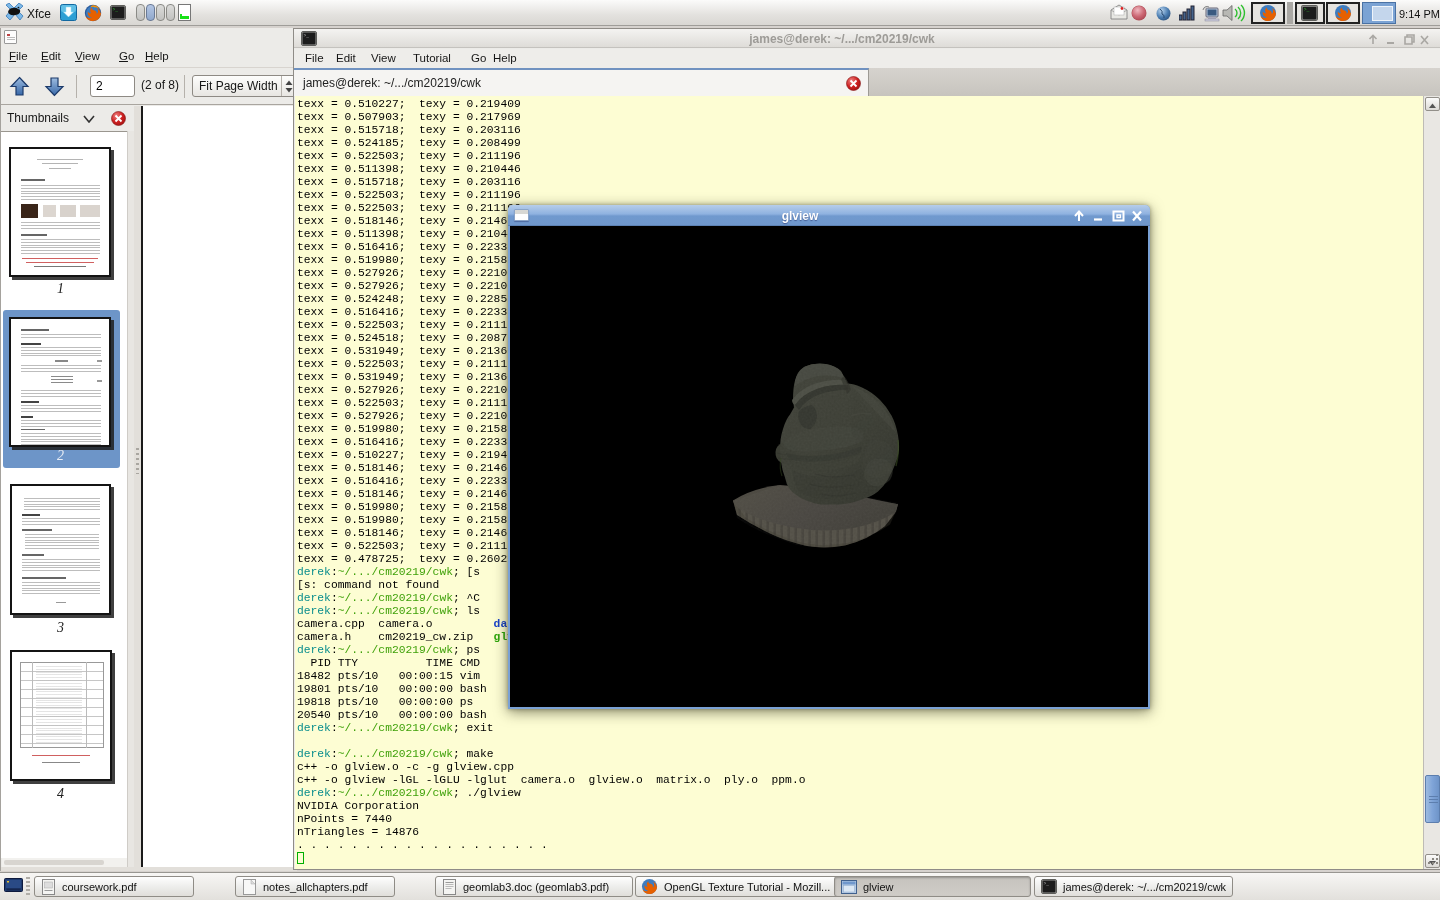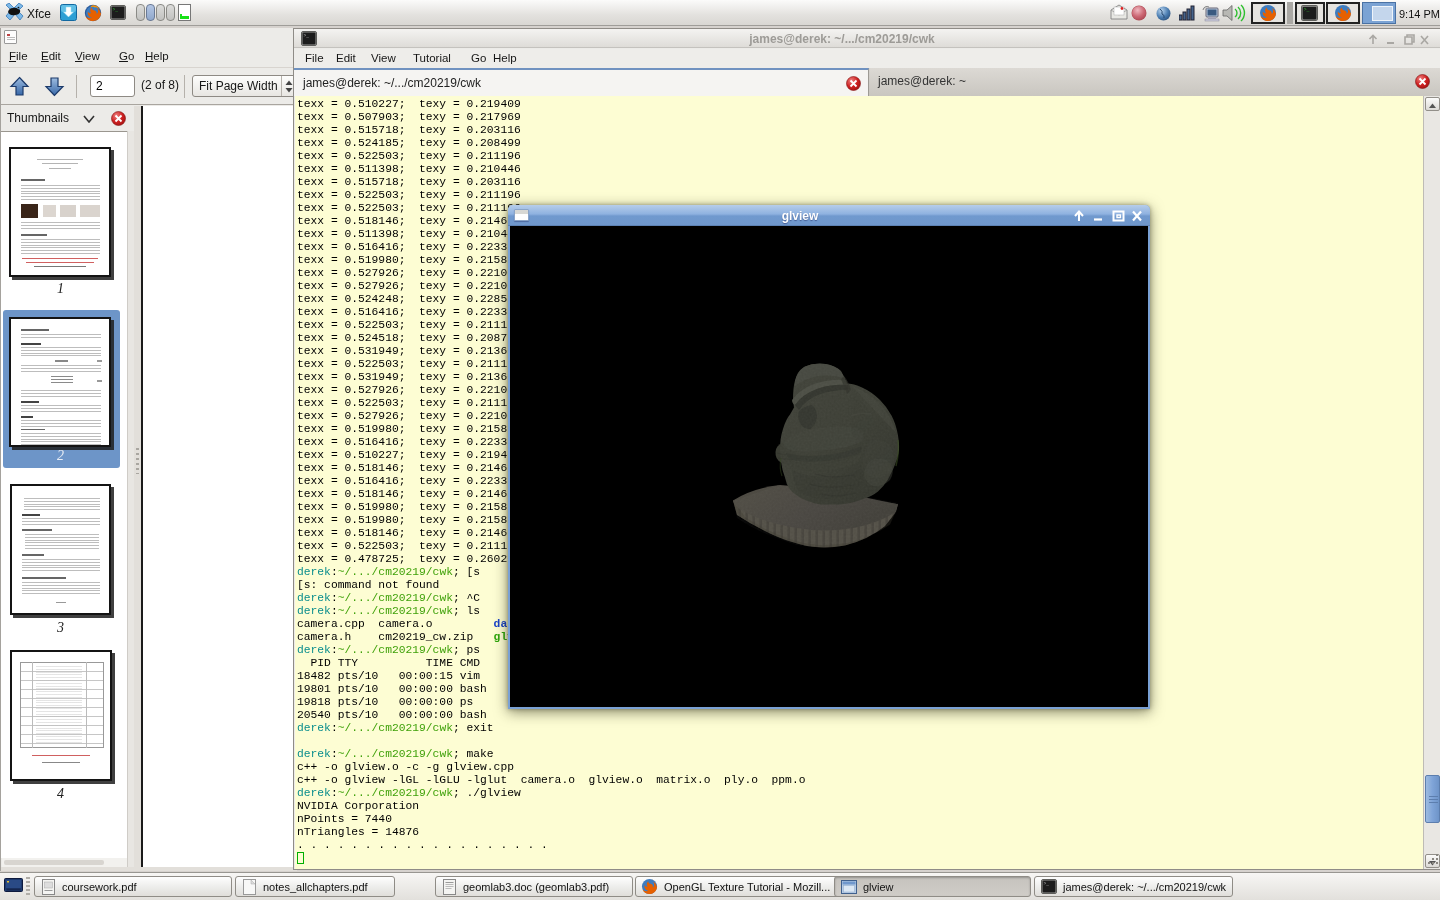--- a/index.html
+++ b/index.html
@@ -328,34 +328,20 @@
   </div>
 
   <div class="abs" style="left:0;top:39px;width:100%;height:28px;background:linear-gradient(#d6d3ce,#c7c4be);">
     <div class="abs" style="left:0;top:0;width:575px;height:28px;background:#f5f4f2;border-top:2px solid #7092c0;border-right:1px solid #9d9a94;">
       <span class="abs" style="left:9px;top:6px;font-size:12px;color:#222;">james@derek: ~/.../cm20219/cwk</span>
       <svg class="abs" style="left:552px;top:6px" width="15" height="15" viewBox="0 0 15 15">
         <circle cx="7.5" cy="7.5" r="7" fill="url(#redx2)" stroke="#801010" stroke-width="0.6"></circle>
         <path d="M4.5 4.5 L10.5 10.5 M10.5 4.5 L4.5 10.5" stroke="#fff" stroke-width="1.8"></path>
         <defs>
             <radialGradient id="redx2" cx="0.35" cy="0.3" r="0.9">
-          <stop offset="0" stop-color="#f08080"></stop>
-              <stop offset="0.5" stop-color="#cc2020"></stop>
-              <stop offset="1" stop-color="#981010"></stop>
-            </radialGradient>
-          </defs>
-      </svg>
-    </div>
-    <div class="abs" style="left:576px;top:0;width:571px;height:28px;background:linear-gradient(#dcd9d4,#c9c6c0);">
-      <span class="abs" style="left:8px;top:6px;font-size:12px;color:#333;">james@derek: ~</span>
-      <svg class="abs" style="left:545px;top:6px" width="15" height="15" viewBox="0 0 15 15">
-        <circle cx="7.5" cy="7.5" r="7" fill="url(#redx3)" stroke="#801010" stroke-width="0.6"></circle>
-        <path d="M4.5 4.5 L10.5 10.5 M10.5 4.5 L4.5 10.5" stroke="#fff" stroke-width="1.8"></path>
-        <defs>
-            <radialGradient id="redx3" cx="0.35" cy="0.3" r="0.9">
           <stop offset="0" stop-color="#f08080"></stop>
               <stop offset="0.5" stop-color="#cc2020"></stop>
               <stop offset="1" stop-color="#981010"></stop>
             </radialGradient>
           </defs>
       </svg>
     </div>
   </div>
   <div id="termcontent">
       <pre id="termpre">texx = 0.510227;  texy = 0.219409
@@ -530,21 +516,21 @@
   </div>
 </div>
 <div id="taskbar">
   <svg class="abs" style="left:4px;top:5px" width="19" height="16" viewBox="0 0 19 16">
     <rect x="0.5" y="0.5" width="18" height="13" rx="1" fill="#1e3a6e" stroke="#0e1a3e"></rect>
     <rect x="2" y="2" width="15" height="8" fill="#2a4a85"></rect>
     <rect x="2.5" y="10.5" width="14" height="2" fill="#16264e"></rect>
     <rect x="3" y="3" width="2" height="1.5" fill="#e8c030"></rect>
   </svg>
   <div class="abs" style="left:26px;top:4px;width:4px;height:20px;background:repeating-linear-gradient(to bottom,#b0ada8 0,#b0ada8 2px,transparent 2px,transparent 4px);"></div>
-  <div class="tbtn" style="left:34px;width:198px;">
+  <div class="tbtn" style="left:34px;width:160px;">
     <svg style="margin-left:6px" width="15" height="16" viewBox="0 0 15 16">
       <rect x="1.5" y="0.5" width="12" height="15" fill="#f4f4f2" stroke="#888"></rect>
       <rect x="3.5" y="3" width="8" height="6" fill="#ddd" stroke="#aaa" stroke-width="0.5"></rect>
       <rect x="3.5" y="11" width="8" height="1" fill="#999"></rect>
     </svg>
     <span class="lbl">coursework.pdf</span>
   </div>
   <div class="tbtn" style="left:235px;width:160px;">
     <svg style="margin-left:6px" width="15" height="16" viewBox="0 0 15 16">
       <rect x="1.5" y="0.5" width="12" height="15" fill="#f8f8f7" stroke="#999"></rect>

